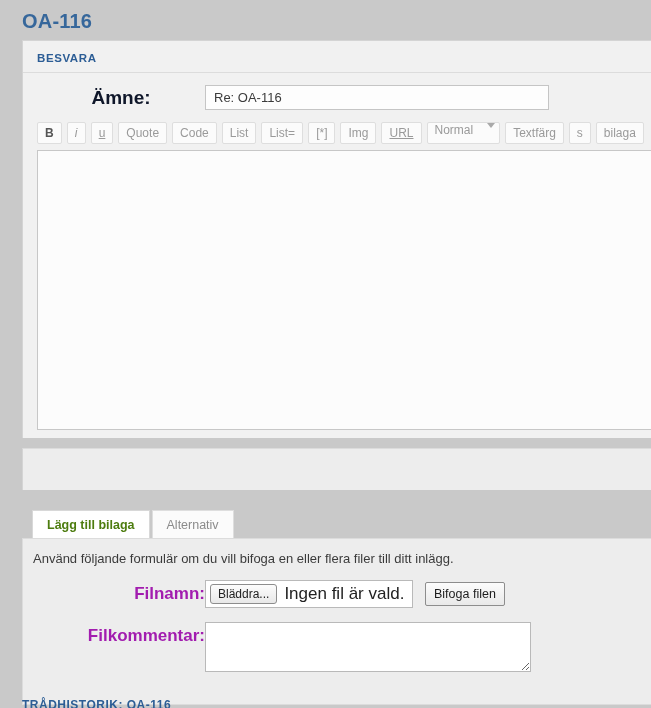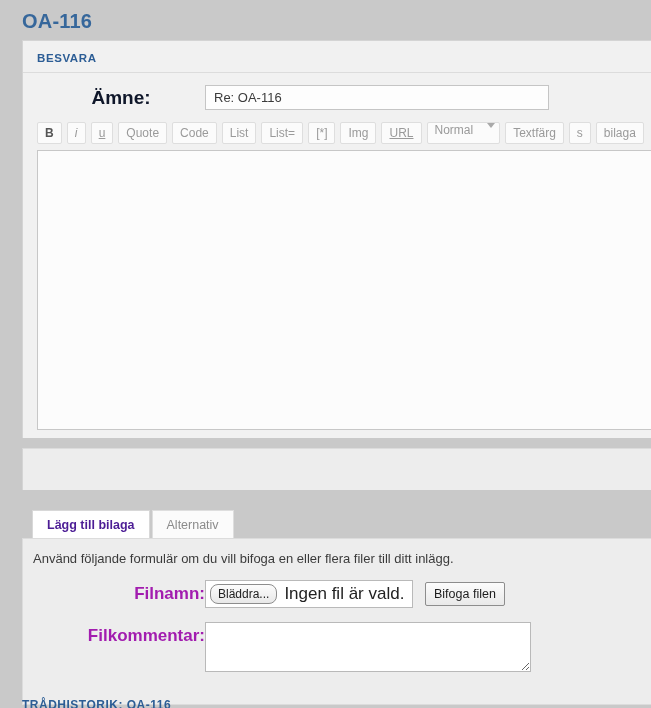--- a/index.html
+++ b/index.html
@@ -193,21 +193,21 @@
     font-size: 12.5px;
     background: #fbfbfb;
     border: 1px solid #dedede;
     border-bottom: none;
     color: #8b8b8b;
     cursor: pointer;
     flex: none;
   }
   .tab.active {
     background: #ffffff;
-    color: #4c1d95;
+    color: #4d7c0f;
     font-weight: bold;
     border-color: #d8d8d8;
   }
   .attach-body {
     background: #ededed;
     border: 1px solid #dcdcdc;
     border-top: 1px solid #dcdcdc;
     box-sizing: border-box;
     padding: 12px 0 18px 0;
     width: 660px;
@@ -239,21 +239,21 @@
     background: #ffffff;
     display: flex;
     align-items: center;
     padding: 0 4px;
     gap: 7px;
     flex: none;
     cursor: pointer;
   }
   .browse-btn {
     border: 1px solid #8d8d8d;
-    border-radius: 8px;
+    border-radius: 3px;
     background: linear-gradient(#fcfcfc, #e8e8e8);
     font-family: "Liberation Sans", sans-serif;
     font-size: 12px;
     color: #222;
     padding: 2px 7px;
     line-height: 14px;
     cursor: pointer;
   }
   .no-file {
     font-size: 17px;

